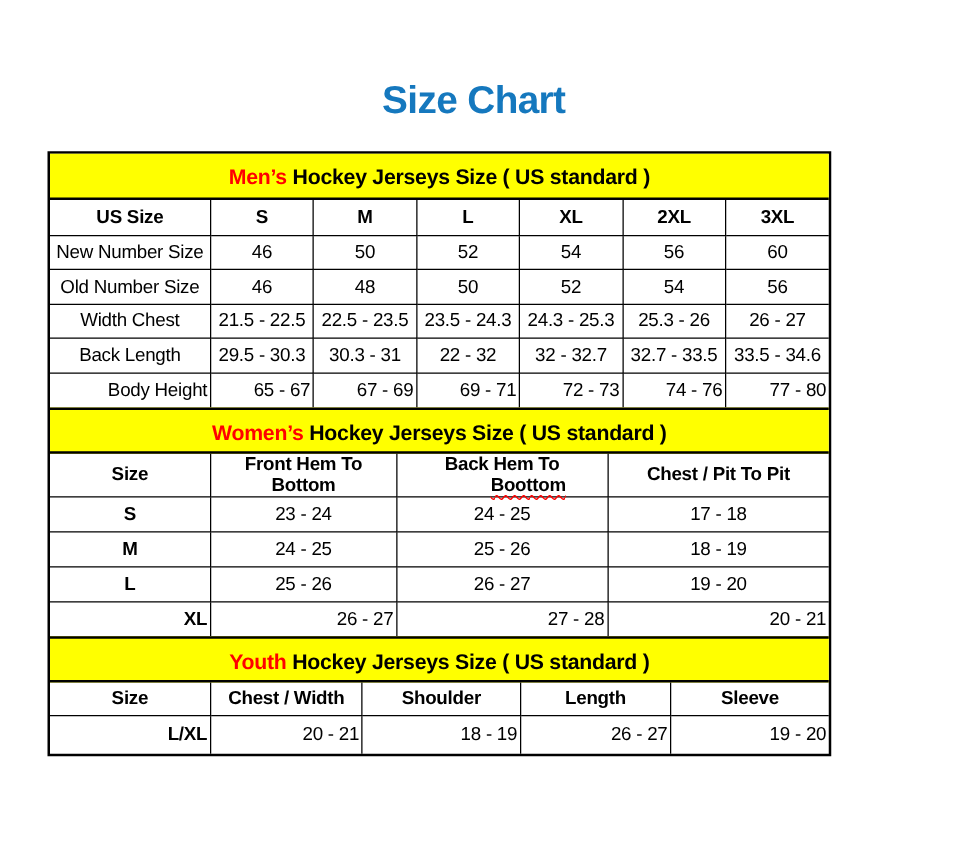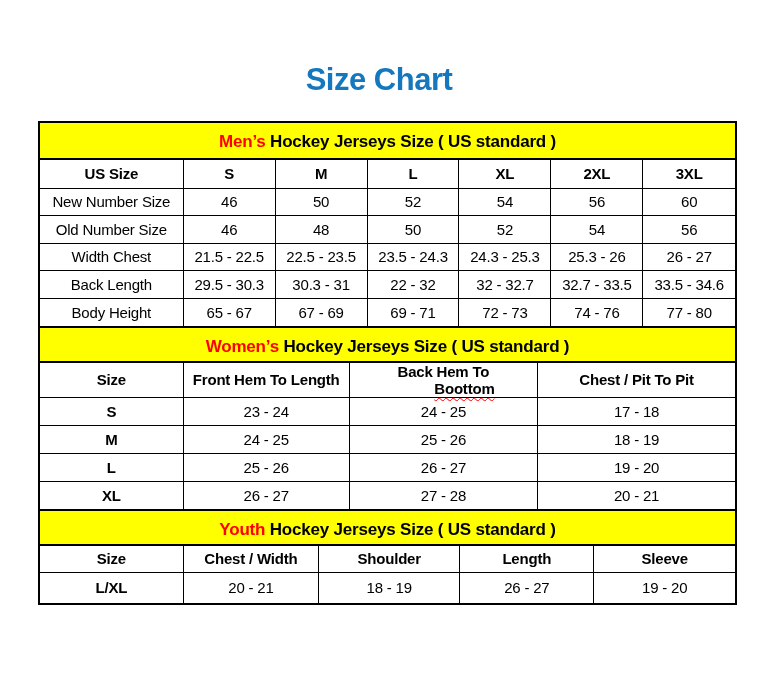--- a/index.html
+++ b/index.html
@@ -24,21 +24,21 @@
   h1.page-title {
     margin: 60px 18px 0 0;
     text-align: center;
     font-size: 31px;
     line-height: 40px;
     font-weight: bold;
     letter-spacing: -0.5px;
     color: var(--title-blue);
   }
   .chart-wrap {
-    width: 699px;
+    width: 627px;
     margin: 21px 0 0 38px;
     border: 2px solid var(--ink);
     background: #ffffff;
   }
   .band {
     background: var(--band-yellow);
     height: 37px;
     line-height: 37px;
     text-align: center;
     font-weight: bold;
@@ -57,21 +57,21 @@
     border: 1.5px solid var(--ink);
     text-align: center;
     vertical-align: middle;
     font-size: 15px;
     letter-spacing: -0.2px;
     padding: 0 2px;
   }
   .grid tr > *:first-child { border-left: none; }
   .grid tr > *:last-child  { border-right: none; }
   .grid thead tr > *       { border-top: none; }
-  .grid tbody tr:last-child > * { border-bottom: none; }
+  .grid tbody tr:last-child > * { border-bottom: none; text-align: right; }
   .grid thead th { font-weight: bold; }
   .grid td { font-weight: normal; }
   
   .mens  tbody th.row-label { font-weight: normal; }
   .womens tbody th.row-label, .youth tbody th.row-label { font-weight: bold; }
   .mens  thead tr { height: 28px; }
   .mens  tbody tr { height: 27.5px; }
   .womens thead tr { height: 29px; }
   .womens tbody tr { height: 28px; }
   .youth thead tr { height: 26px; }
@@ -168,21 +168,21 @@
   <table class="grid womens">
     <colgroup>
       <col style="width:20.6%">
         <col style="width:23.9%">
         <col style="width:27.1%">
         <col style="width:28.4%">
     </colgroup>
     <thead>
         <tr>
           <th>Size</th>
-          <th>Front Hem To Length</th>
+          <th>Front Hem To Bottom</th>
           <th><span>Back Hem To </span><span class="wavy">Boottom</span></th>
           <th>Chest / Pit To Pit</th>
         </tr>
       </thead>
     <tbody>
         <tr>
           <th class="row-label" scope="row">S</th>
           <td>23 - 24</td>
           <td>24 - 25</td>
           <td>17 - 18</td>

